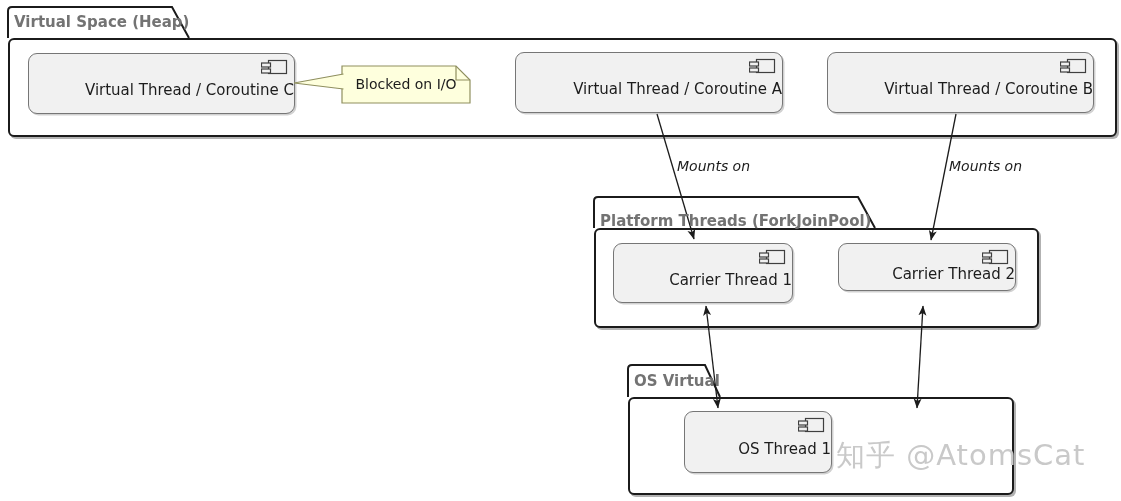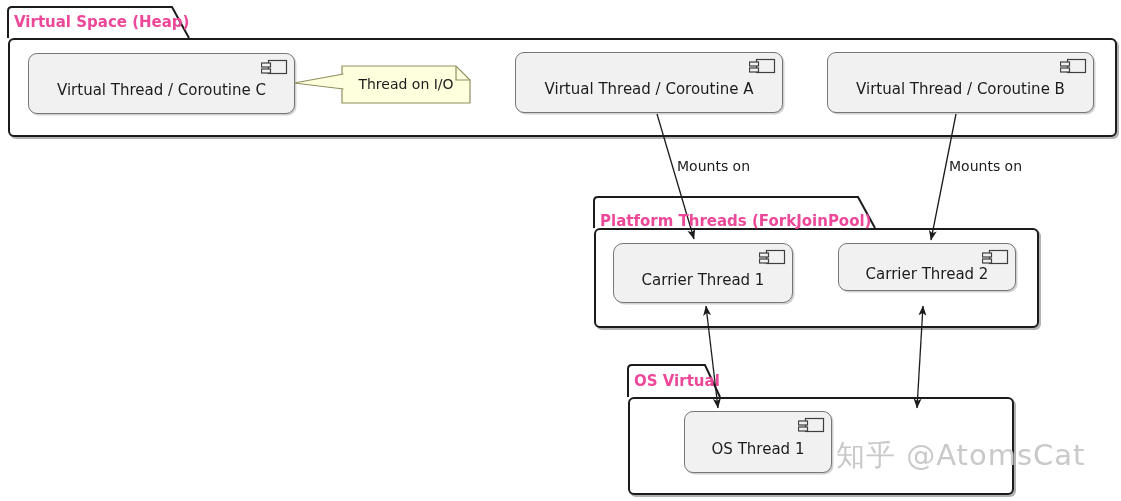--- a/index.html
+++ b/index.html
@@ -17,34 +17,34 @@
     border: 2px solid #1b1b1b;
     border-radius: 6px;
     background: #ffffff;
     box-shadow: 2px 2px 0 rgba(0,0,0,0.30);
     z-index: 1;
   }
   .pkg-title {
     position: absolute;
     font-size: 15px;
     font-weight: 700;
-    color: #ec4899;
+    color: #737373;
     white-space: nowrap;
     z-index: 4;
   }
   .component {
     position: absolute;
     box-sizing: border-box;
     background: #f1f1f1;
     border: 1px solid #767676;
     border-radius: 9px;
     box-shadow: 1.5px 1.5px 0 rgba(0,0,0,0.18);
     display: flex;
     align-items: center;
-    justify-content: center;
+    justify-content: flex-end;
     padding-top: 13px;
     font-size: 15px;
     color: #1c1c1c;
     z-index: 2;
     white-space: nowrap;
   }
   .component .comp-icon {
     position: absolute;
     top: 5px;
     right: 6px;
@@ -58,20 +58,21 @@
     height: 501px;
     z-index: 3;
     pointer-events: none;
   }
   .edge-label {
     position: absolute;
     font-size: 14px;
     color: #1c1c1c;
     white-space: nowrap;
     z-index: 4;
+    font-style: italic;
   }
   .note-text {
     position: absolute;
     left: 342px;
     top: 76px;
     width: 128px;
     text-align: center;
     font-size: 14px;
     color: #1c1c1c;
     z-index: 4;
@@ -118,21 +119,21 @@
 
   <div class="component" style="left:827px; top:52px; width:267px; height:61px;">
     <svg class="comp-icon" viewBox="0 0 27 18">
       <rect x="7.5" y="1.5" width="18" height="13" fill="#f1f1f1" stroke="#3f3f3f" stroke-width="1.2"></rect>
       <rect x="0.5" y="4" width="9" height="4" fill="#f1f1f1" stroke="#3f3f3f" stroke-width="1.2"></rect>
       <rect x="0.5" y="10" width="9" height="4" fill="#f1f1f1" stroke="#3f3f3f" stroke-width="1.2"></rect>
     </svg>
     <span>Virtual Thread / Coroutine B</span>
   </div>
 
-  <div class="component" style="left:613px; top:243px; width:180px; height:60px;border-radius:10px;">
+  <div class="component" style="left:613px; top:243px; width:180px; height:60px;">
     <svg class="comp-icon" viewBox="0 0 27 18">
       <rect x="7.5" y="1.5" width="18" height="13" fill="#f1f1f1" stroke="#3f3f3f" stroke-width="1.2"></rect>
       <rect x="0.5" y="4" width="9" height="4" fill="#f1f1f1" stroke="#3f3f3f" stroke-width="1.2"></rect>
       <rect x="0.5" y="10" width="9" height="4" fill="#f1f1f1" stroke="#3f3f3f" stroke-width="1.2"></rect>
     </svg>
     <span>Carrier Thread 1</span>
   </div>
 
   <div class="component" style="left:838px; top:243px; width:178px; height:48px;">
     <svg class="comp-icon" viewBox="0 0 27 18">
@@ -171,20 +172,20 @@
     <line x1="657" y1="114" x2="694" y2="239" stroke="#1b1b1b" stroke-width="1.3" marker-end="url(#ah)"></line>
     <line x1="956" y1="114" x2="931" y2="240" stroke="#1b1b1b" stroke-width="1.3" marker-end="url(#ah)"></line>
     <line x1="706" y1="306" x2="718" y2="408" stroke="#1b1b1b" stroke-width="1.3" marker-start="url(#ah)" marker-end="url(#ah)"></line>
     <line x1="923" y1="306" x2="917" y2="408" stroke="#1b1b1b" stroke-width="1.3" marker-start="url(#ah)" marker-end="url(#ah)"></line>
   </svg>
 
   <div class="pkg-title" style="left:14px; top:13px;">Virtual Space (Heap)</div>
   <div class="pkg-title" style="left:600px; top:204px;margin-top:8px;">Platform Threads (ForkJoinPool)</div>
   <div class="pkg-title" style="left:634px; top:372px;">OS Virtual</div>
 
-  <div class="note-text">Thread on I/O</div>
+  <div class="note-text">Blocked on I/O</div>
 
   <div class="edge-label" style="left:677px; top:158px;">Mounts on</div>
   <div class="edge-label" style="left:949px; top:158px;">Mounts on</div>
 
   <div class="watermark">知乎 @AtomsCat</div>
 
 </div>
 
 </body></html>

